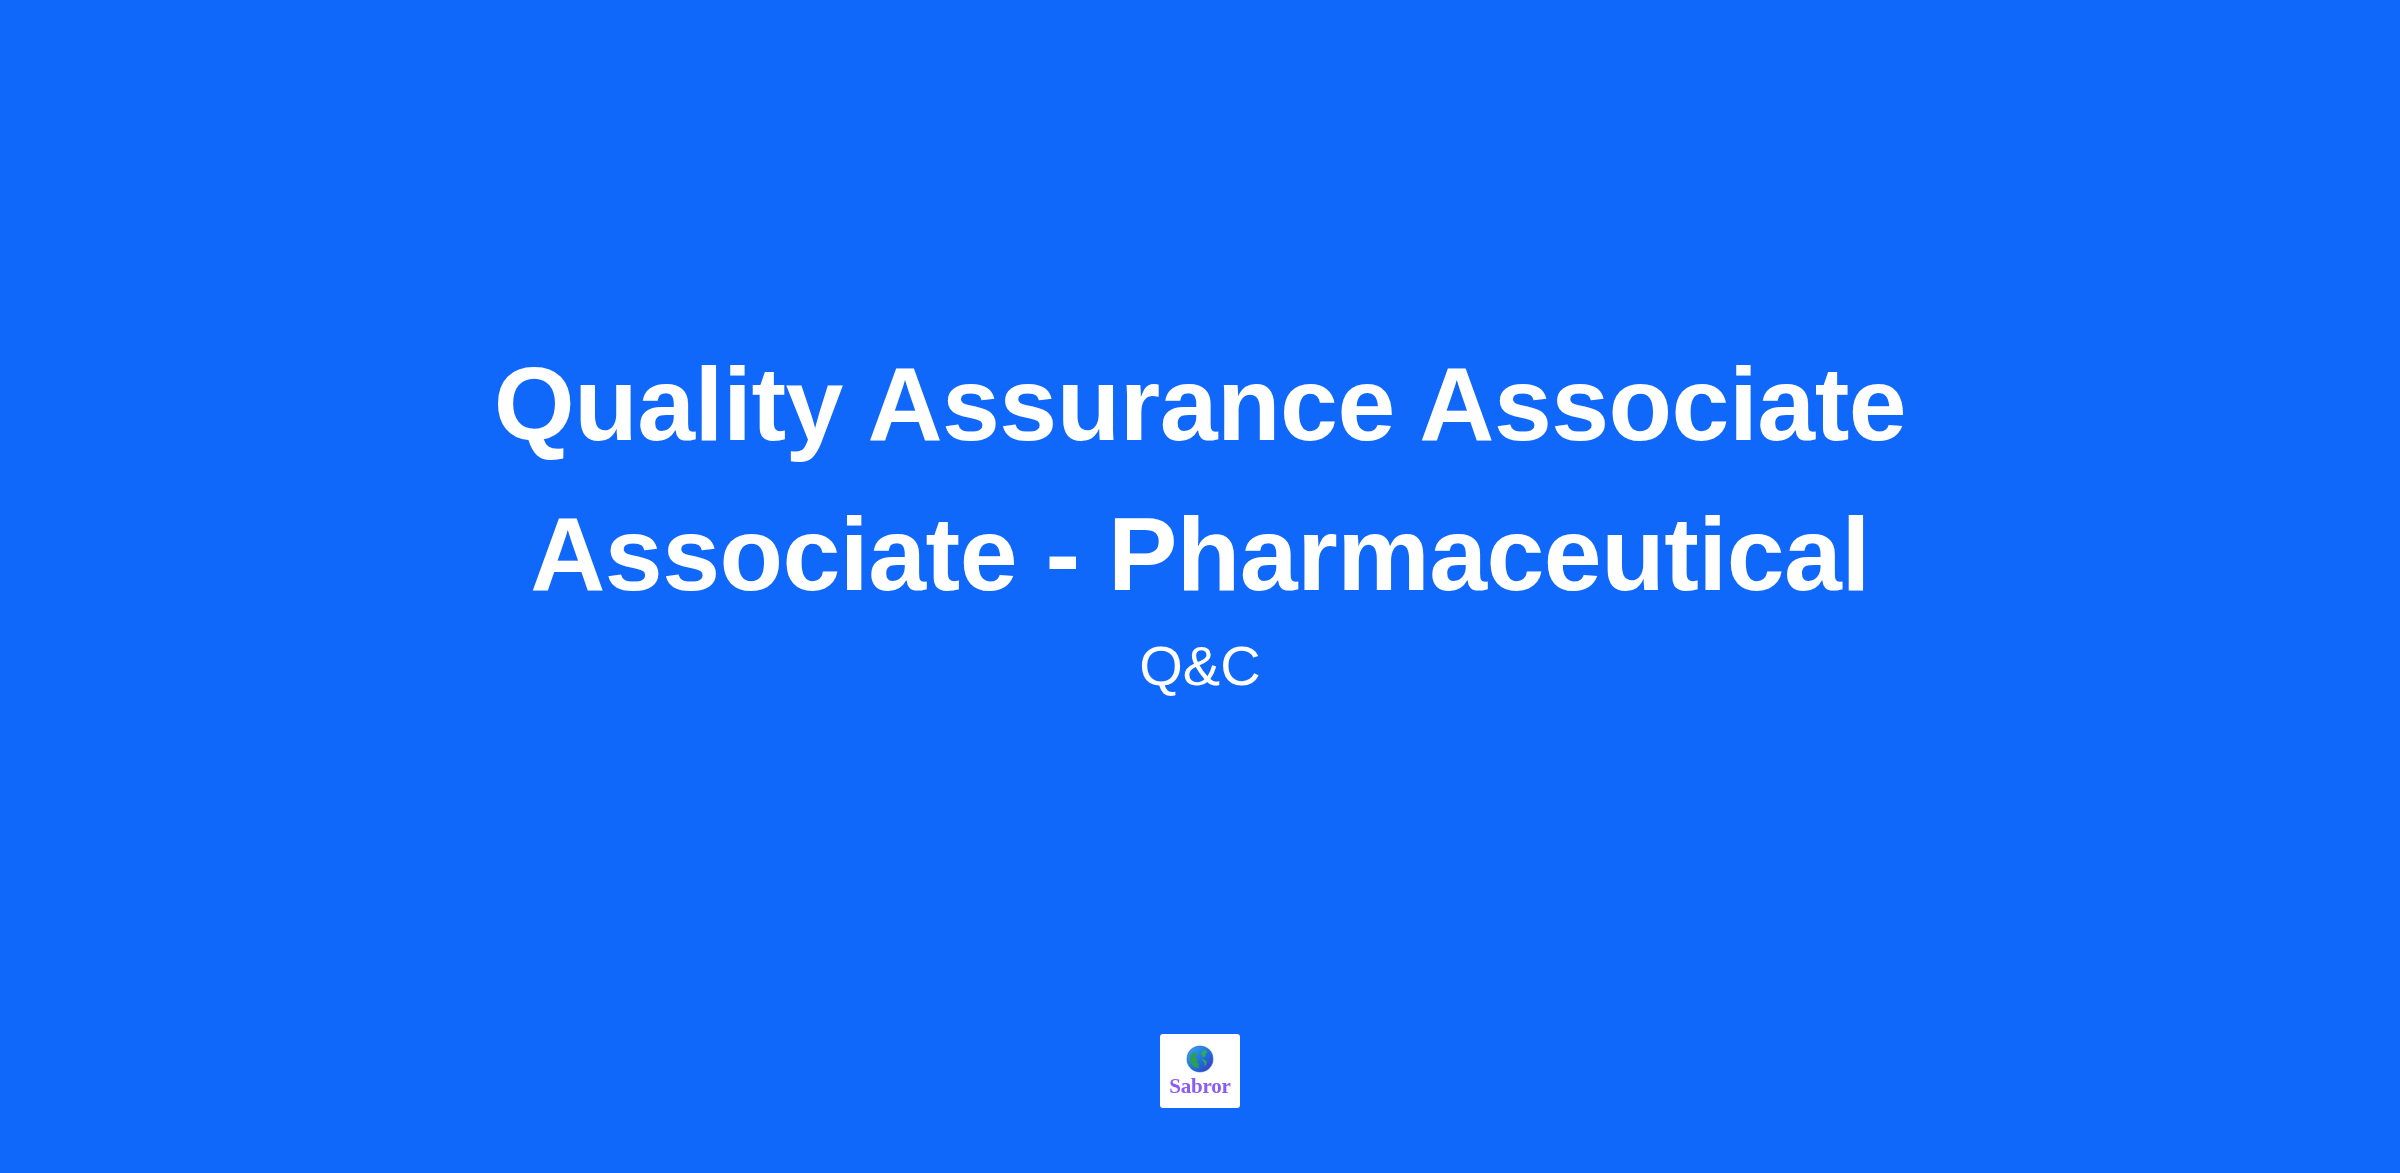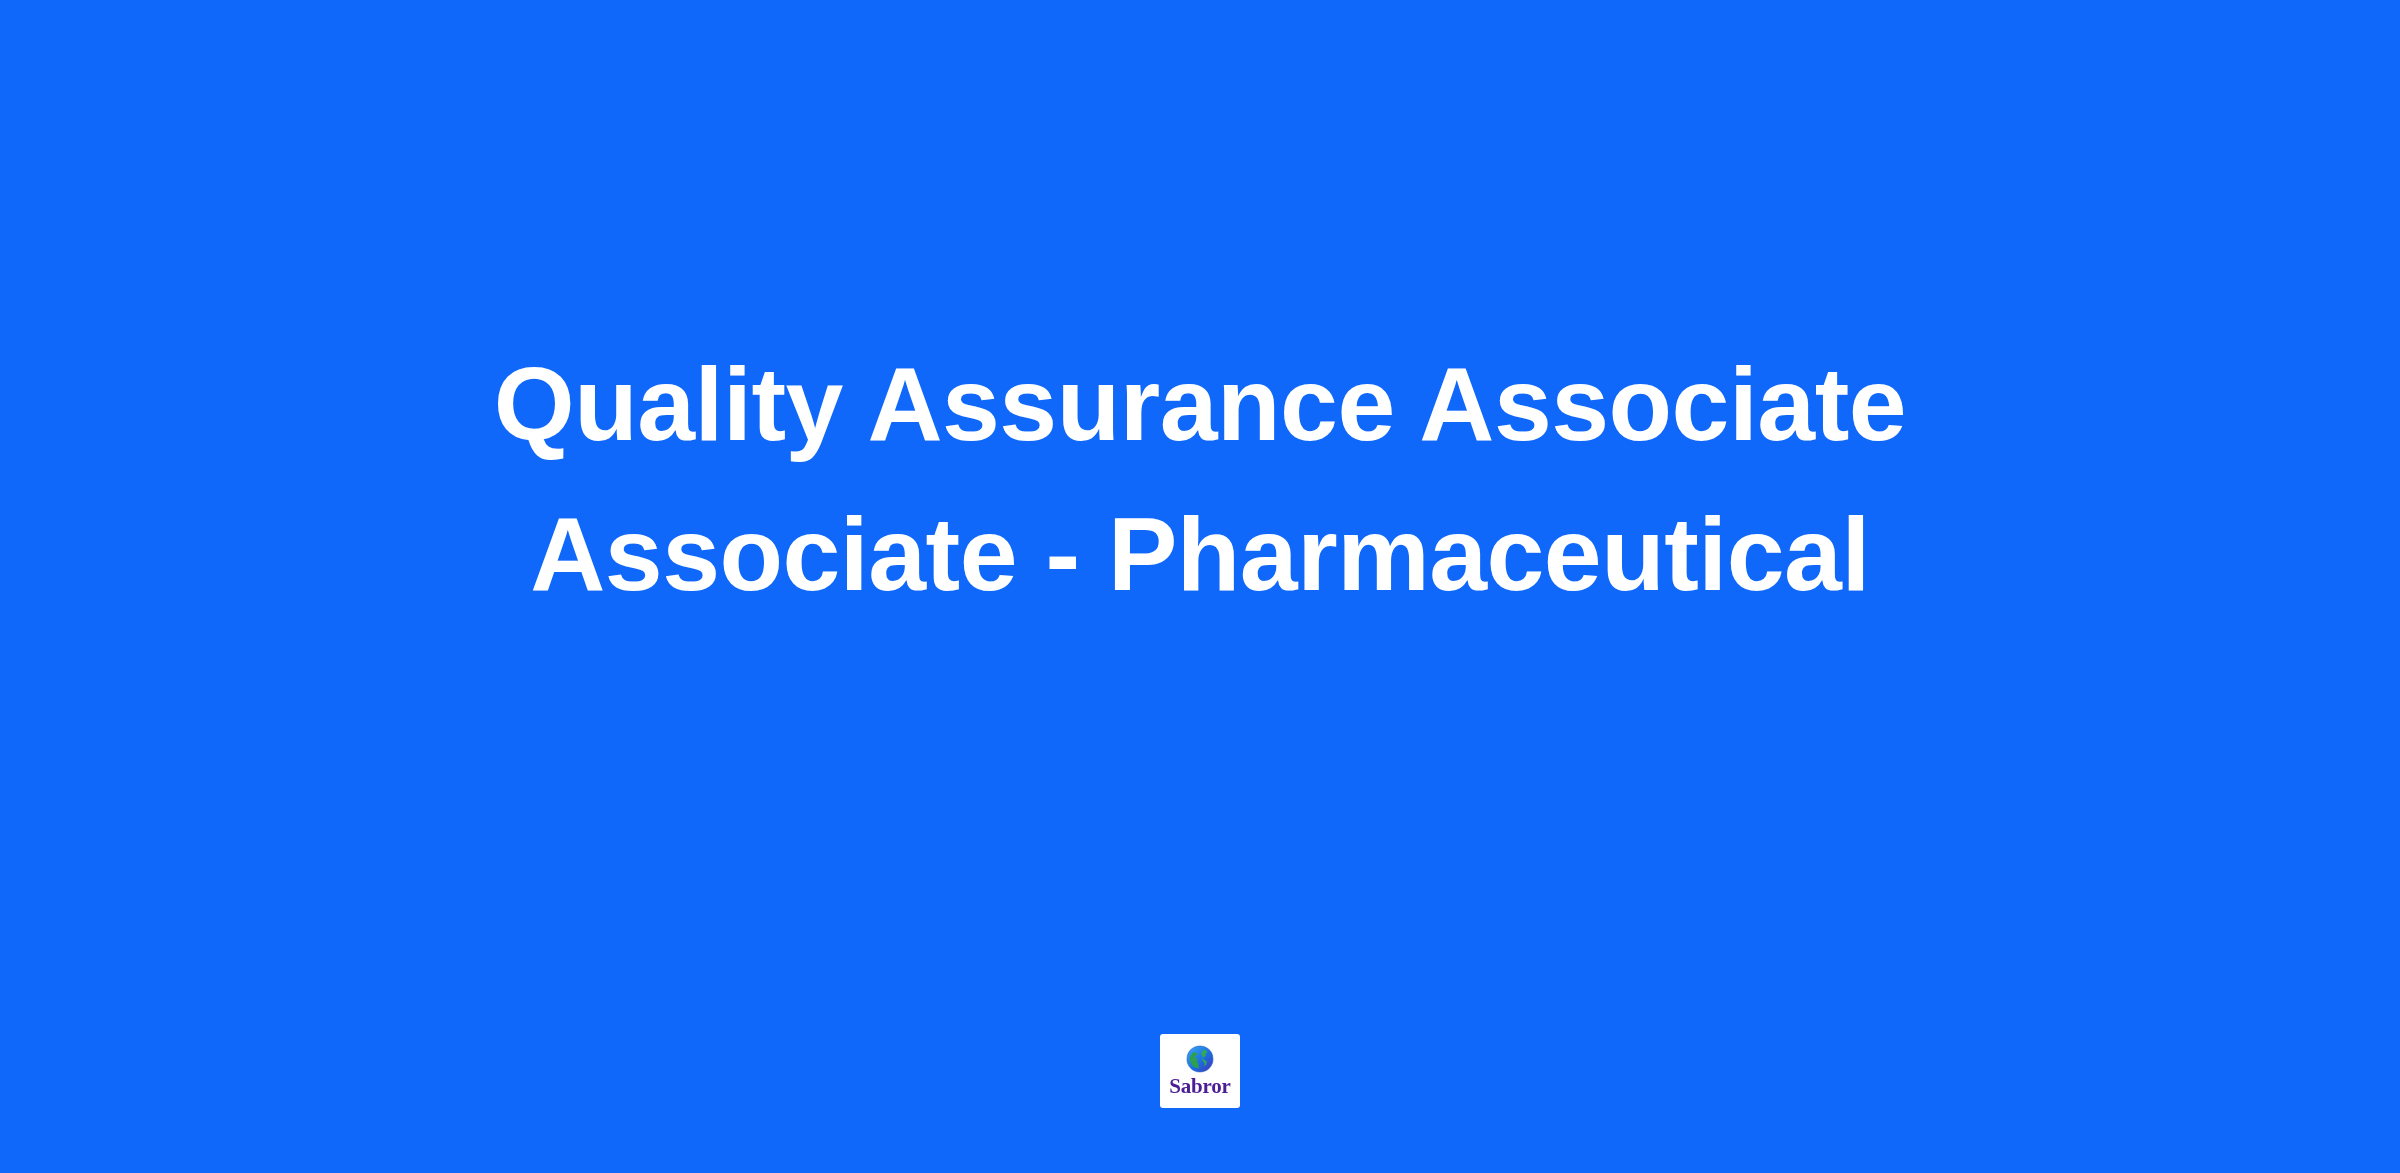--- a/index.html
+++ b/index.html
@@ -95,33 +95,34 @@
   }
 
   .brand-globe svg { display: block; }
 
   .brand-wordmark {
     display: block;
     font-family: "Liberation Serif", serif;
     font-weight: 700;
     font-size: 21px;
     line-height: 23px;
-    color: #4c1d95;
+    color: #8b5cf6;
     letter-spacing: -0.2px;
     text-align: center;
     white-space: nowrap;
   }
 </style>
 </head>
 <body>
 
 <div class="share-card">
 
   <div class="hero">
     <h1 class="job-title">Quality Assurance Associate Associate - Pharmaceutical</h1>
+    <h2 class="job-subtitle">Q&amp;C</h2>
   </div>
 
   <div class="brand-logo">
     <span class="brand-globe">
       <svg width="32" height="32" viewBox="0 0 32 32" aria-hidden="true">
         <defs>
           <linearGradient id="oceanGrad" x1="0" y1="0" x2="1" y2="1">
             <stop offset="0%" stop-color="#3fa9f5"></stop>
             <stop offset="55%" stop-color="#1a6fe0"></stop>
             <stop offset="100%" stop-color="#4b2fb5"></stop>

